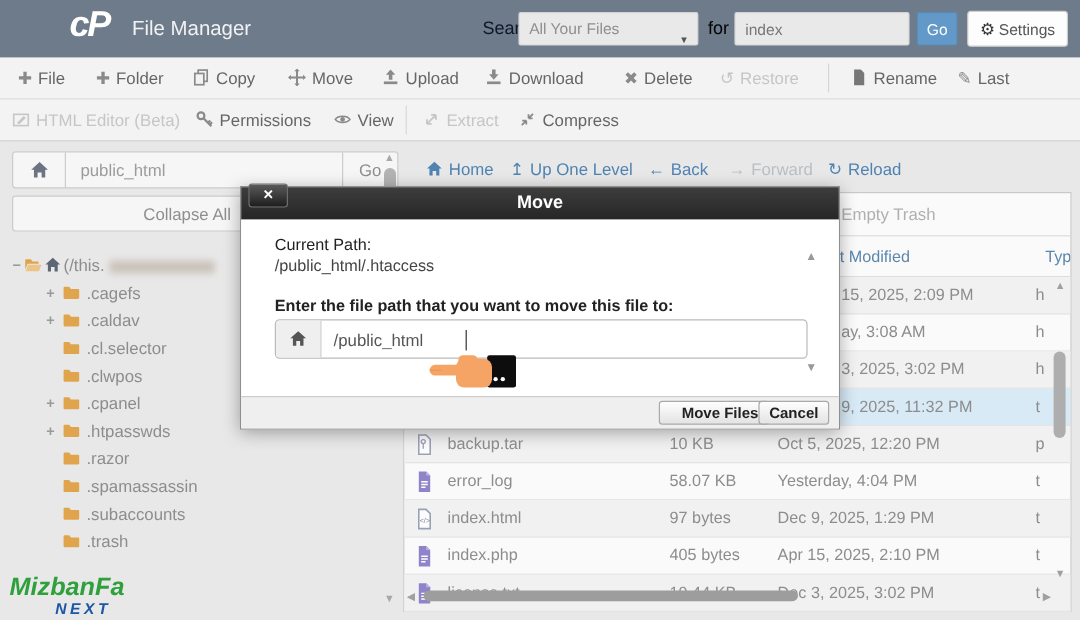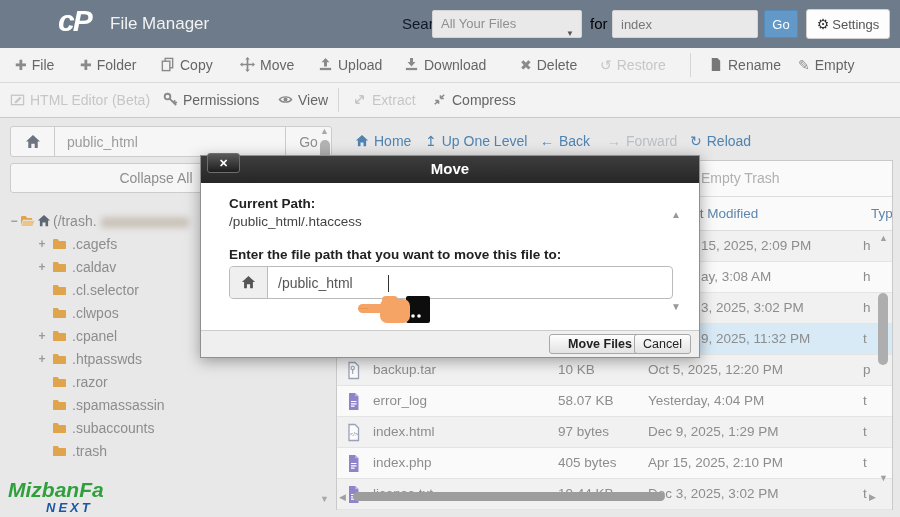--- a/index.html
+++ b/index.html
@@ -90,31 +90,31 @@
   .hsb { position:absolute; left:2px; top:329px; width:538px; height:14px; }
   .hsb .a { position:absolute; top:2px; color:#a0a0a0; font-size:9px; }
   .hsb .thumb { position:absolute; left:14px; top:2px; width:312px; height:9px; background:#9d9d9d; border-radius:5px; }
 
   
   .modal { position:absolute; left:200px; top:155px; width:500px; height:203px; background:#fff; border:1px solid #8f8f8f; box-shadow:0 3px 14px rgba(0,0,0,.35); z-index:50; }
   .mhead { position:absolute; left:0; top:0; width:100%; height:27px; background:linear-gradient(#3d3d3d,#262626); }
   .mtitle { text-align:center; color:#fff; font-weight:bold; font-size:15px; line-height:26px; }
   .mclose { position:absolute; left:6px; top:-3px; width:33px; height:20px; background:linear-gradient(#5a5a5a,#1e1e1e); border:1px solid #6e6e6e; border-radius:3px; color:#fff; font-size:11px; font-weight:bold; line-height:17px; font-family:inherit; }
   .mbody { position:absolute; left:0; top:27px; width:100%; height:149px; background:#fff; }
-  .cp-label { position:absolute; left:28px; top:13px; font-size:13.5px; font-weight:bold; color:#222; }
+  .cp-label { position:absolute; left:28px; top:13px; font-size:13.5px; font-weight:normal; color:#222; }
   .cp-path { position:absolute; left:28px; top:31px; font-size:13.5px; color:#444; }
   .m-instr { position:absolute; left:28px; top:64px; font-size:13.5px; font-weight:bold; color:#222; }
   .mgrp { position:absolute; left:28px; top:83px; width:444px; height:33px; border:1px solid #bbb; border-radius:4px; background:#fff; display:flex; }
   .mgrp .homebox { width:38px; background:#efefef; border-right:1px solid #bbb; border-radius:3px 0 0 3px; text-align:center; color:#555; }
   .mgrp .homebox svg { width:15px; height:15px; margin-top:8px; }
   .mgrp .dest { border:0; background:transparent; font-size:14px; color:#555; padding:0 10px; width:180px; font-family:inherit; }
   .caret { position:absolute; left:158px; top:8px; width:1px; height:17px; background:#333; }
   .mtri { position:absolute; left:470px; color:#999; font-size:10px; }
   .mfoot { position:absolute; left:0; bottom:0; width:100%; height:27px; background:#efefef; border-top:1px solid #ccc; }
-  .mbtn { position:absolute; top:3px; height:20px; background:linear-gradient(#fefefe,#e3e3e3); border:1px solid #a9a9a9; border-radius:3px; font-size:12.5px; color:#222; font-family:inherit; padding:0 8px; }
+  .mbtn { position:absolute; top:3px; height:20px; background:linear-gradient(#fefefe,#e3e3e3); border:1px solid #a9a9a9; border-radius:3px; font-size:12.5px; color:#222; font-family:inherit; padding:0 8px;font-weight:bold; }
   .mbtn.primary { right:58px; font-weight:bold;padding-left:18px; }
   .mbtn.cancel { right:8px; }
   .handcur { position:absolute; left:155px; top:108px; width:76px; height:36px; }
 
   .hidden-defs { position:absolute; width:0; height:0; overflow:hidden; }
 </style>
 </head>
 <body>
 
 <svg class="hidden-defs" xmlns="http://www.w3.org/2000/svg">
@@ -210,21 +210,21 @@
         </svg><span>Upload</span></span>
     <span class="tbi" style="left:404px"><svg>
           <use href="#i-download"></use>
         </svg><span>Download</span></span>
     <span class="tbi" style="left:520px"><span class="ig">✖</span><span>Delete</span></span>
     <span class="tbi dis" style="left:600px"><span class="ig">↺</span><span>Restore</span></span>
     <span class="tdiv" style="left:690px"></span>
     <span class="tbi" style="left:708px"><svg style="color:#777">
           <use href="#i-doc"></use>
         </svg><span>Rename</span></span>
-    <span class="tbi" style="left:798px"><span class="ig">✎</span><span>Empty</span></span>
+    <span class="tbi" style="left:798px"><span class="ig">✎</span><span>Last</span></span>
   </div>
 
   <div class="tbar2">
     <span class="tbi" style="left:163px"><svg>
           <use href="#i-key"></use>
         </svg><span>Permissions</span></span>
     <span class="tbi dis" style="left:10px"><svg>
           <use href="#i-editbox"></use>
         </svg><span>HTML Editor (Beta)</span></span>
     <span class="tbi" style="left:278px"><svg>
@@ -252,21 +252,21 @@
 
     <div class="tree">
       <div class="trow" style="top:4px">
         <span class="tgl" style="left:8px">−</span>
         <svg class="fold" style="left:20px; color:#dfa44c">
             <use href="#i-folder-open"></use>
           </svg>
         <svg class="homei" style="left:37px">
             <use href="#i-home"></use>
           </svg>
-        <span class="tlabel" style="left:53px"><span>(/trash.</span><span class="blurmask"></span></span>
+        <span class="tlabel" style="left:53px"><span>(/this.</span><span class="blurmask"></span></span>
       </div>
       <div class="trow" style="top:27px">
           <span class="tgl" style="left:36px">+</span>
           <svg class="fold" style="left:52px">
             <use href="#i-folder"></use>
           </svg>
           <span class="tlabel" style="left:72px">.cagefs</span>
         </div>
       <div class="trow" style="top:50px">
           <span class="tgl" style="left:36px">+</span>

